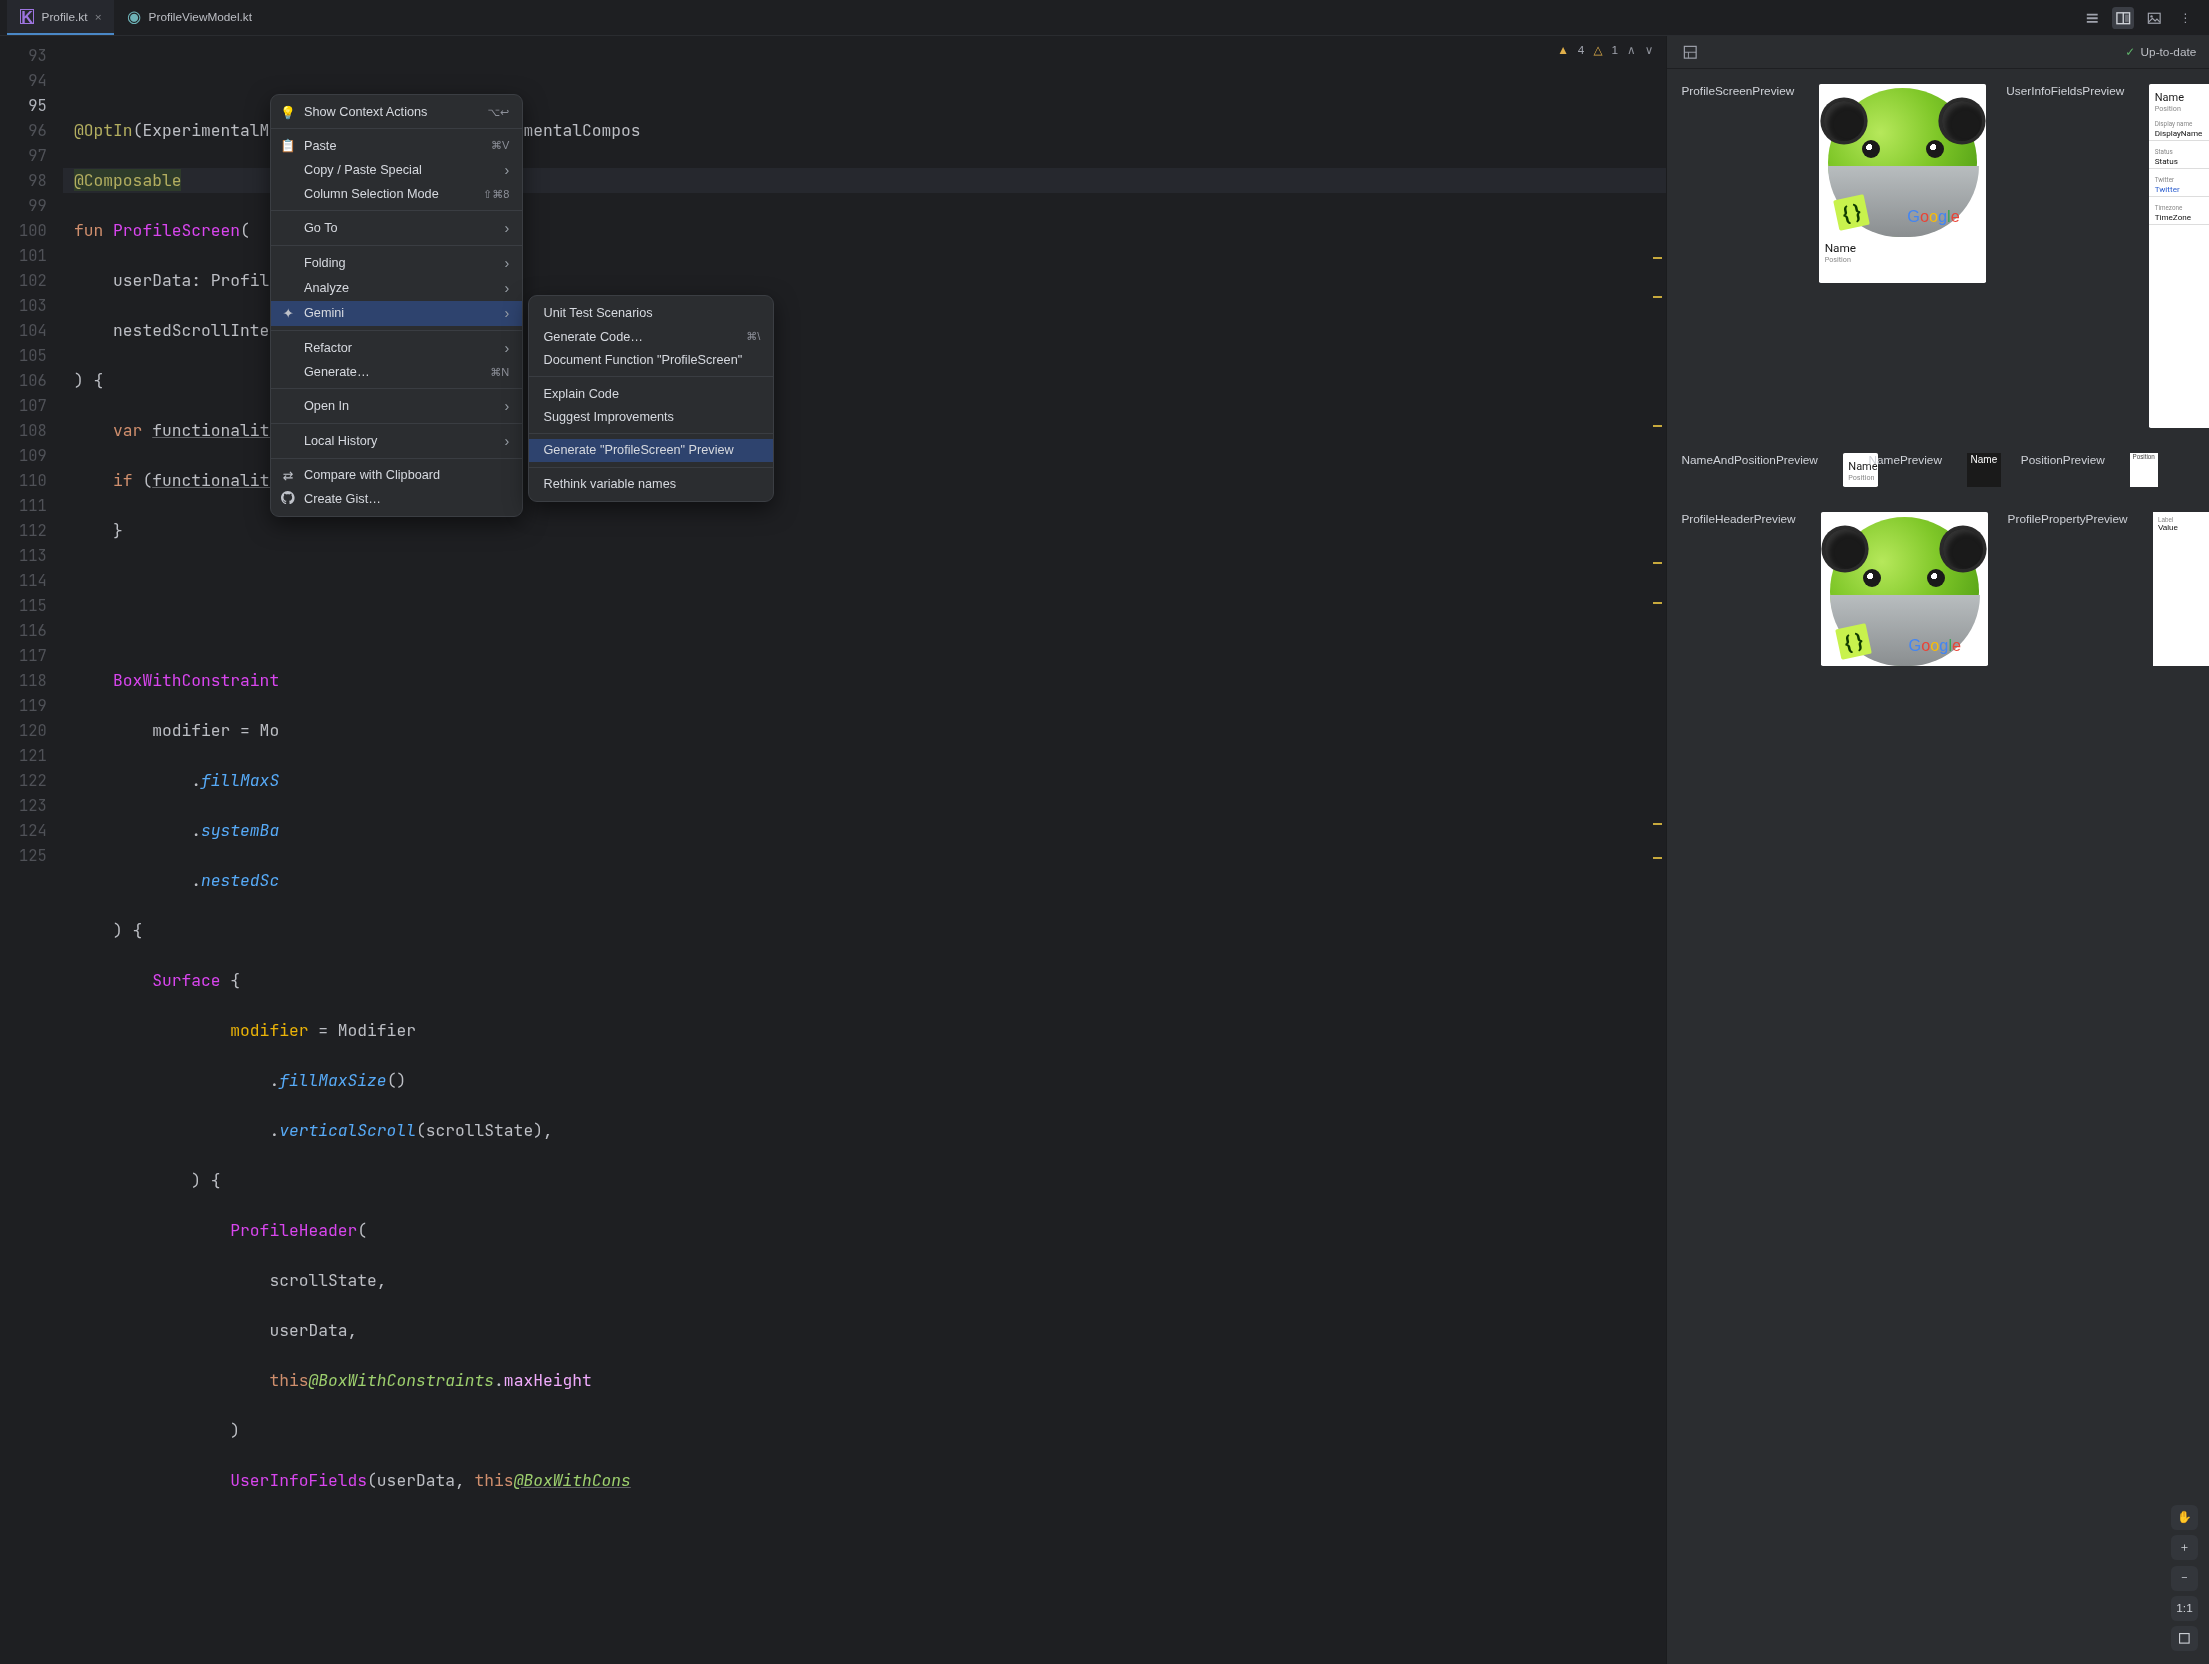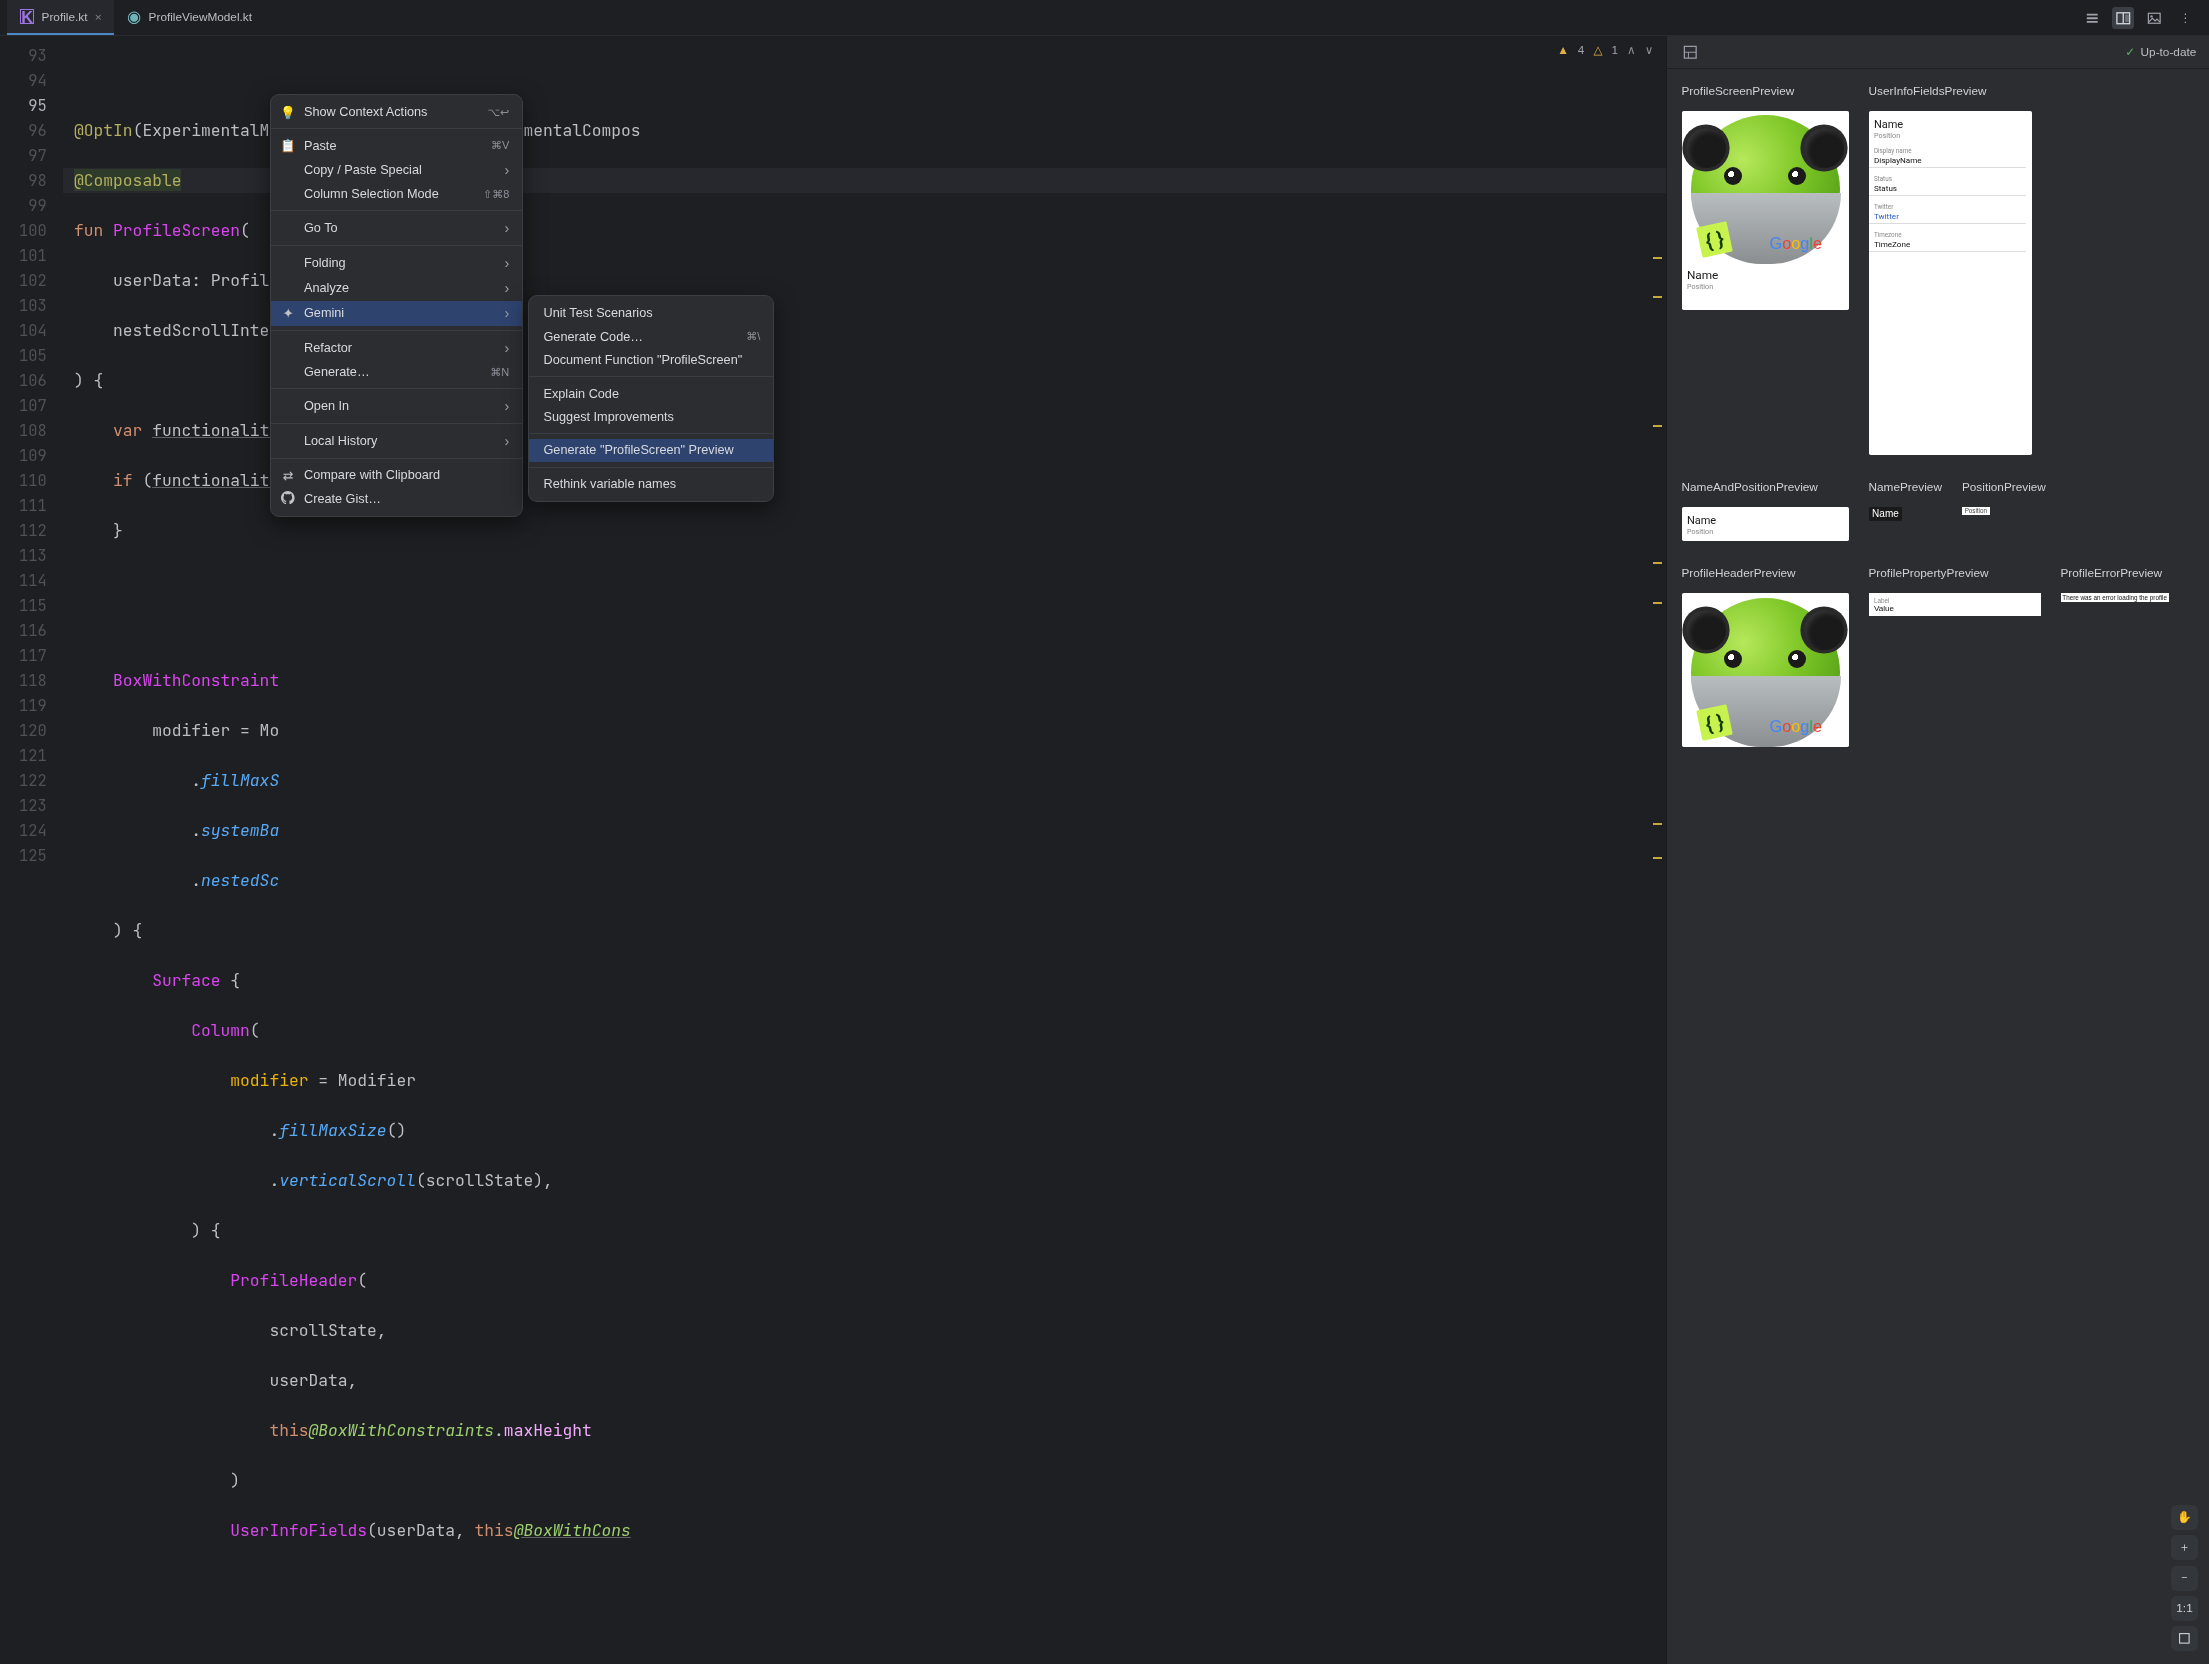--- a/index.html
+++ b/index.html
@@ -131,21 +131,21 @@
   .preview-header .left { display: flex; align-items: center; gap: 9px;}
   .preview-header .status { display: flex; align-items: center; gap: 5.4px; color: #bcbec4;}
   .preview-header .status .ok { color: #5fb36a; }
   .preview-body {
     flex: 1;
     padding: 14.5px;
     overflow: hidden;
     color: #c9ccd1;
   }
   .row { display: flex; gap: 20px; margin-bottom: 25px;}
-  .col { display: flex; flex-direction: column; gap: 13px;}
+  .col { display: flex; flex-direction: row; gap: 25px;}
   .p-label { font-size: 11.8px; color: #cfd2d8;}
   .card {
     background: #ffffff;
     color: #1a1a1a;
     border-radius: 1.8px;
     font-family: "Roboto", "Segoe UI", sans-serif;
   }
   .card .nm { font-size: 11.8px; padding-left: 5.4px; padding-top: 3.6px;}
   .card .sub { font-size: 7.2px; color: #888; padding-left: 5.4px;}
   .card .flabel { font-size: 6.3px; color: #888; padding-left: 5.4px; margin-top: 7.2px;}
@@ -376,21 +376,20 @@
 <span class="ln"><span>    }</span></span>
 <span class="ln"> </span>
 <span class="ln"> </span>
 <span class="ln"><span>    </span><span class="fn">BoxWithConstraint</span></span>
 <span class="ln"><span>        modifier = Mo</span></span>
 <span class="ln"><span>            .</span><span class="italicfn">fillMaxS</span></span>
 <span class="ln"><span>            .</span><span class="italicfn">systemBa</span></span>
 <span class="ln"><span>            .</span><span class="italicfn">nestedSc</span></span>
 <span class="ln"><span>    ) {</span></span>
 <span class="ln"><span>        </span><span class="fn">Surface</span><span> {</span></span>
-<span class="ln"><span>            </span><span class="fn">Column</span><span>(</span></span>
 <span class="ln"><span>                </span><span class="fn" style="color:#eab308">modifier</span><span> = Modifier</span></span>
 <span class="ln"><span>                    .</span><span class="italicfn">fillMaxSize</span><span>()</span></span>
 <span class="ln"><span>                    .</span><span class="italicfn">verticalScroll</span><span>(scrollState),</span></span>
 <span class="ln"><span>            ) {</span></span>
 <span class="ln"><span>                </span><span class="fn">ProfileHeader</span><span>(</span></span>
 <span class="ln"><span>                    scrollState,</span></span>
 <span class="ln"><span>                    userData,</span></span>
 <span class="ln"><span>                    </span><span class="thisref">this</span><span class="at-green">@BoxWithConstraints</span><span>.</span><span class="field">maxHeight</span></span>
 <span class="ln"><span>                )</span></span>
 <span class="ln"><span>                </span><span class="fn">UserInfoFields</span><span>(userData, </span><span class="thisref">this</span><span class="at-green underline">@BoxWithCons</span></span>

